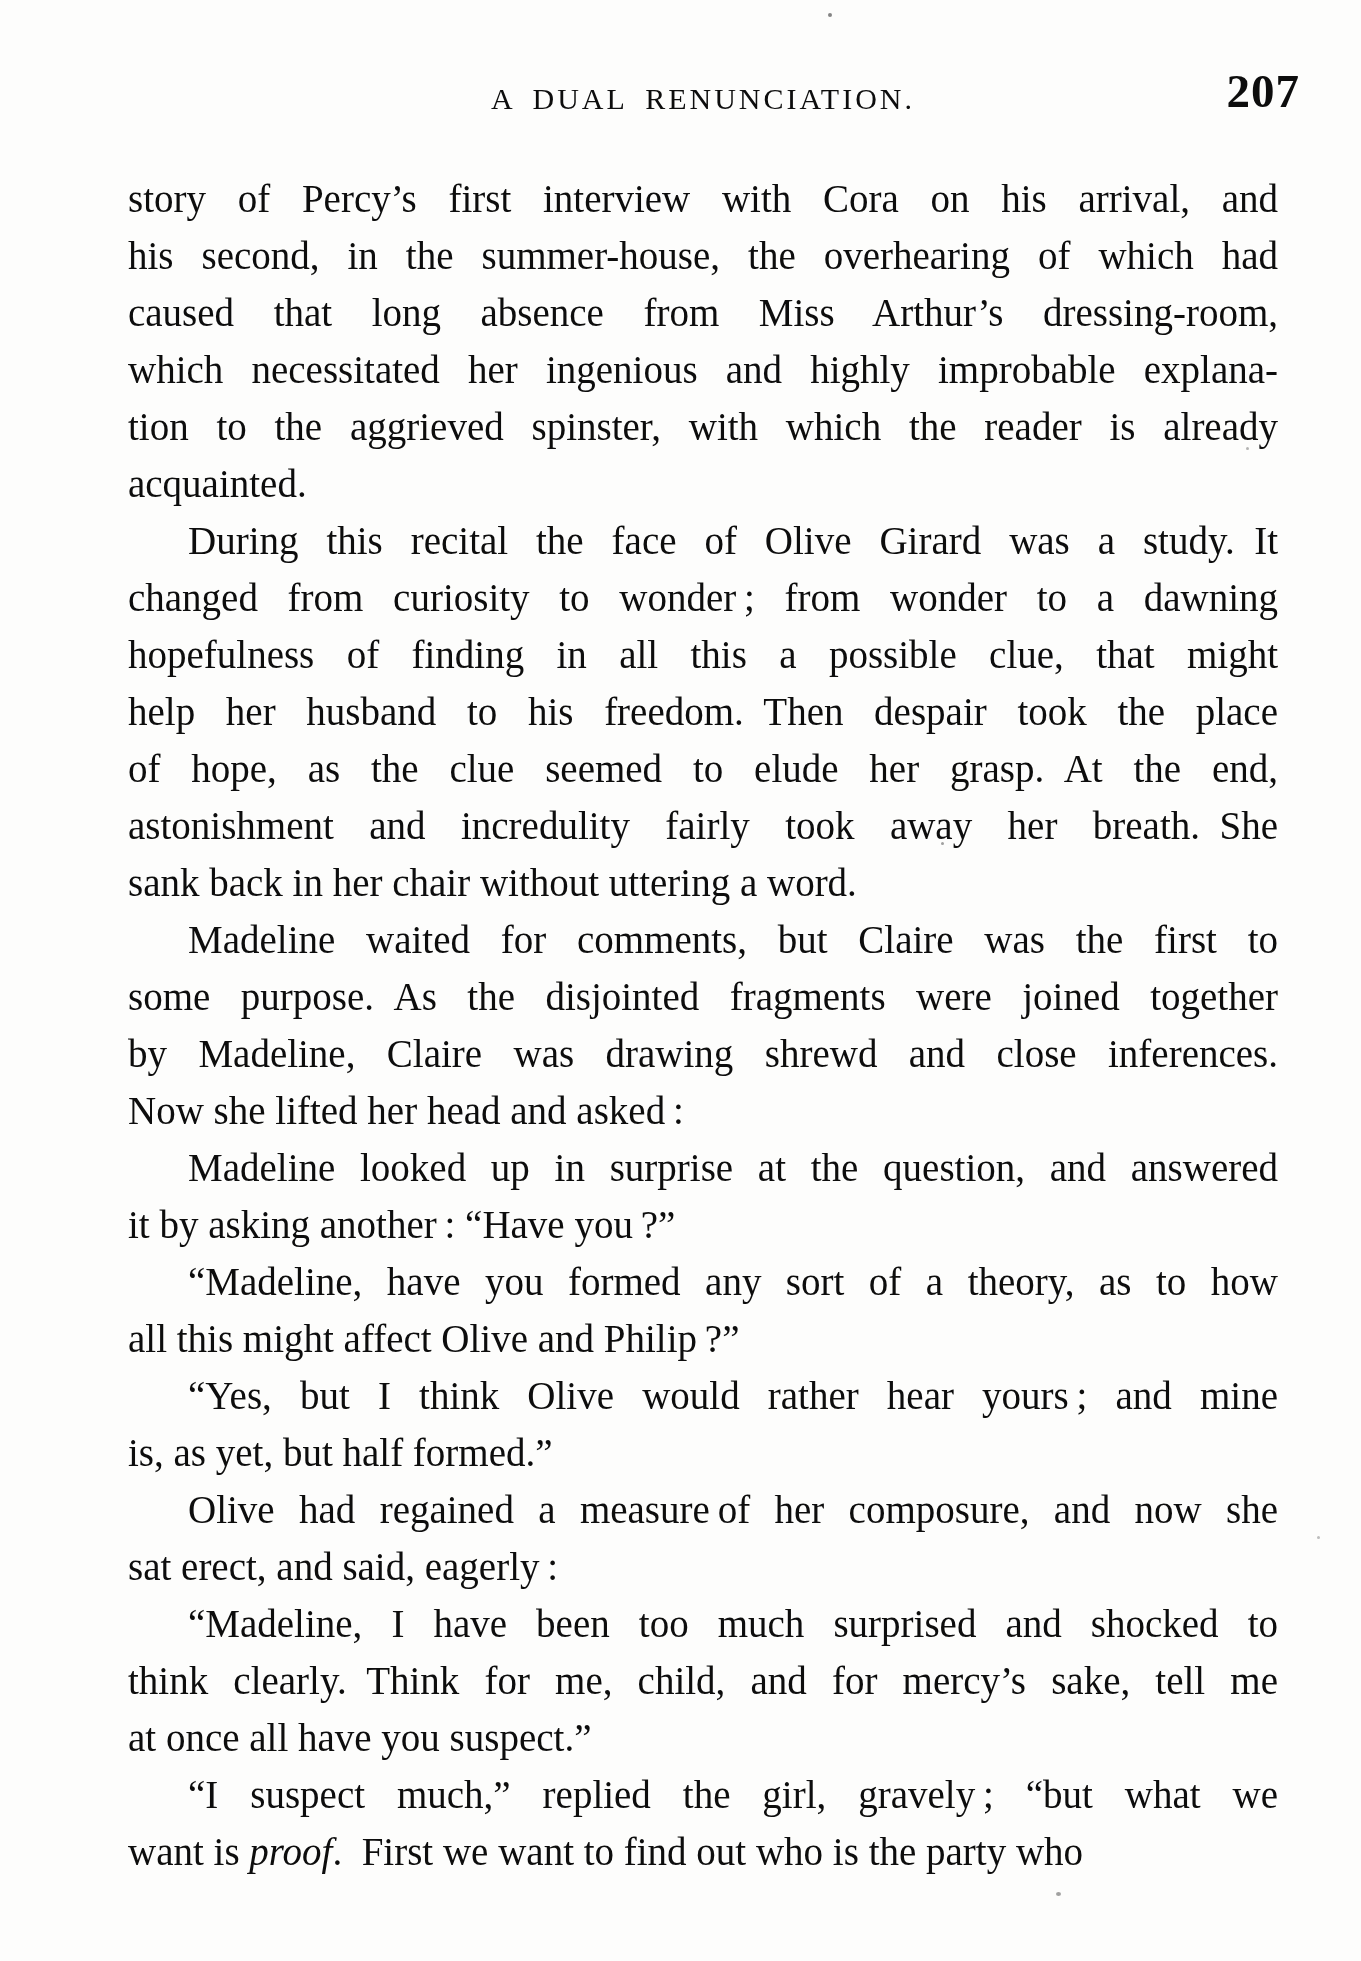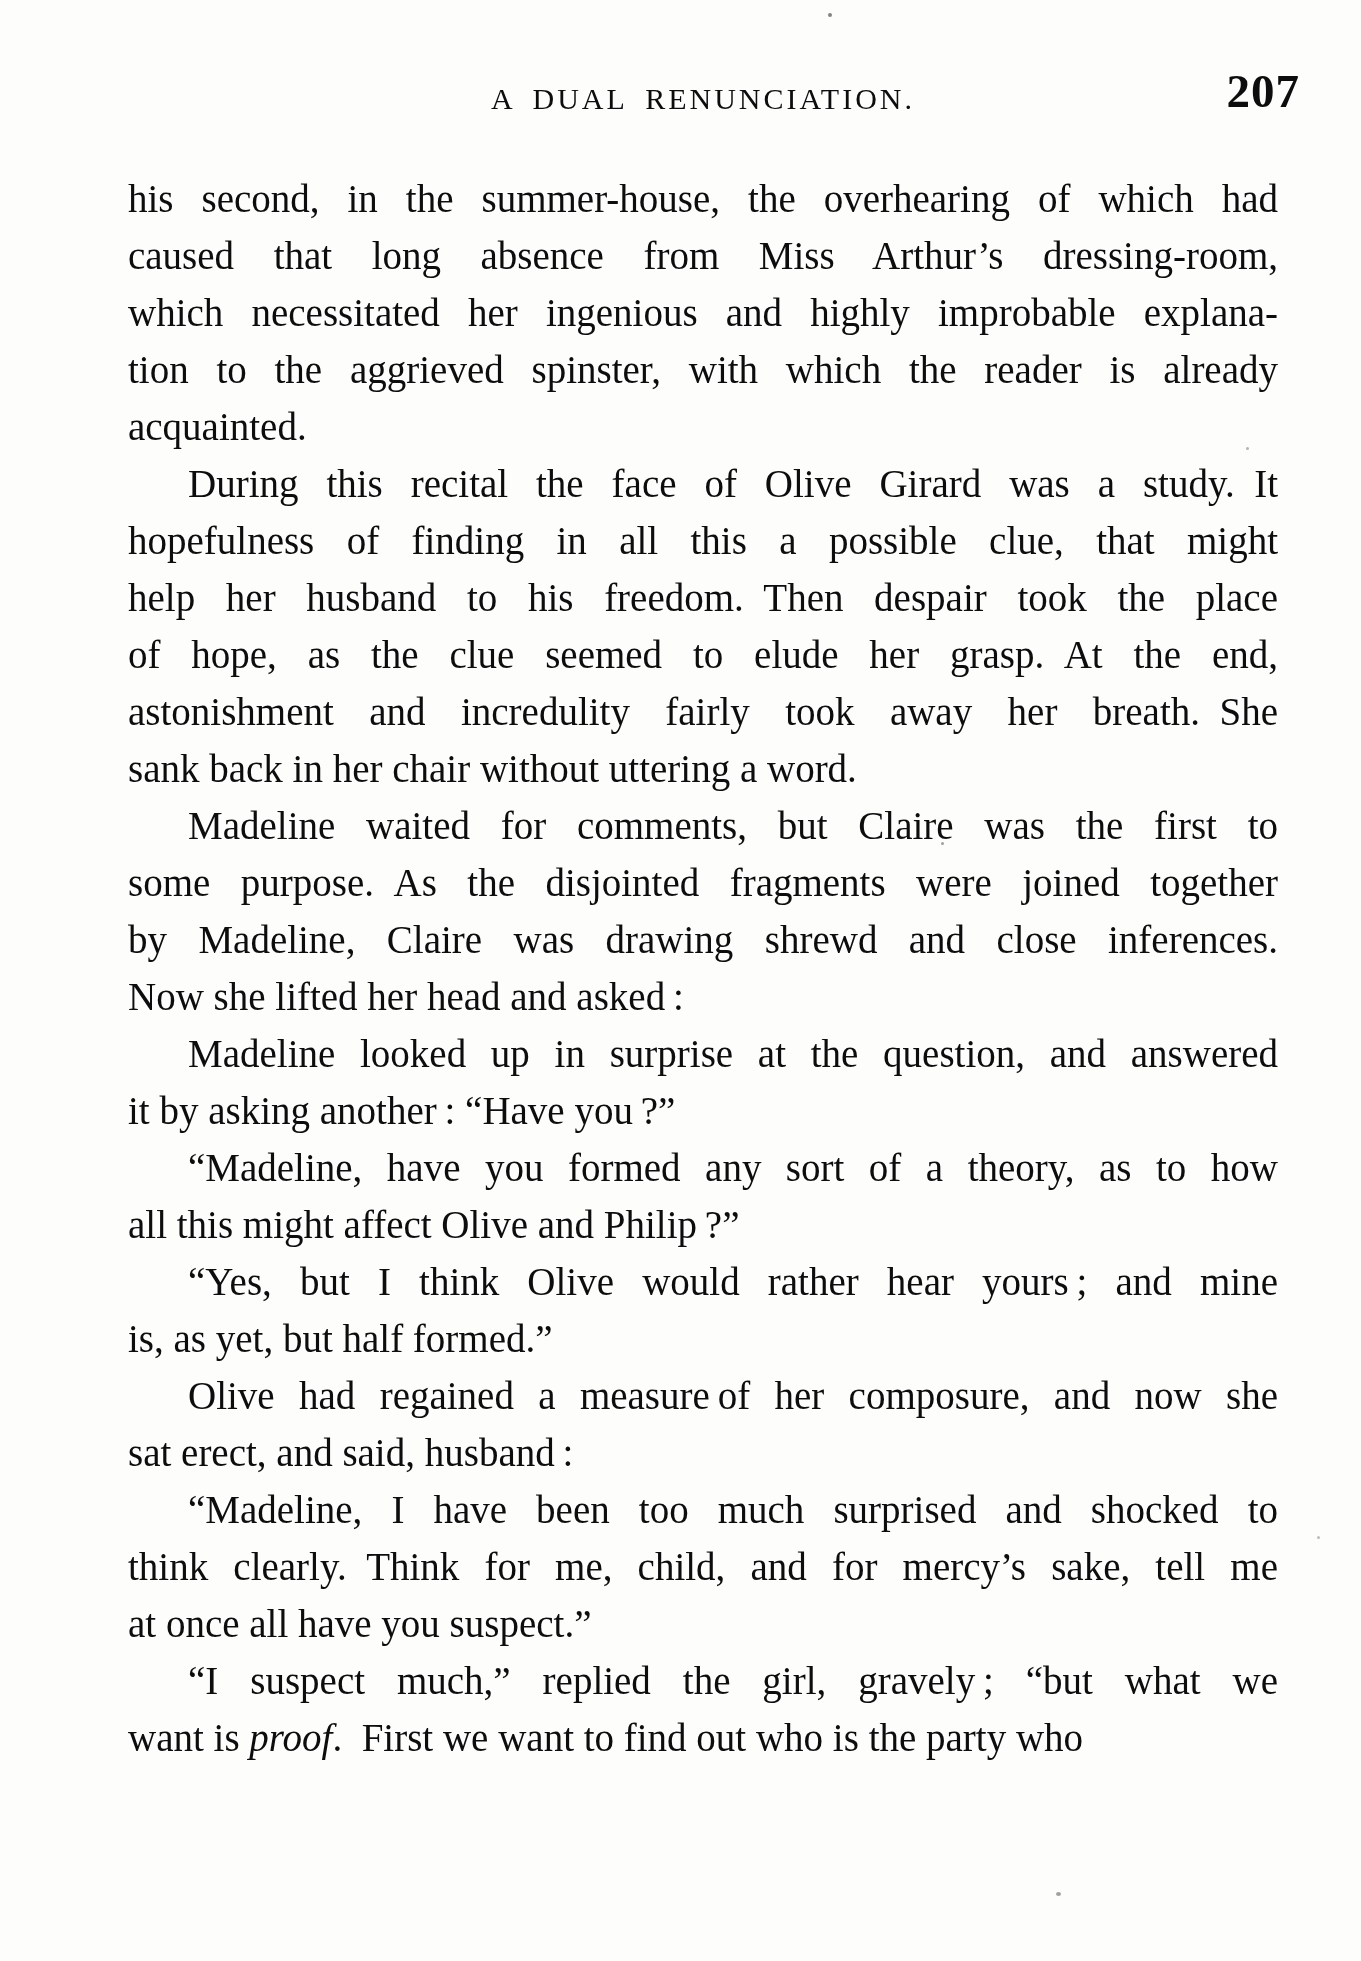--- a/index.html
+++ b/index.html
@@ -85,28 +85,30 @@
 
 <div class="page">
 
   <div class="page-header">
     <div class="running-title">A DUAL RENUNCIATION.</div>
     <div class="page-number">207</div>
   </div>
 
   <div class="page-body">
       <div class="paragraph">
+        <div class="line">story of Percy’s first interview with Cora on his arrival, and</div>
         <div class="line">his second, in the summer-house, the overhearing of which had</div>
         <div class="line">caused that long absence from Miss Arthur’s dressing-room,</div>
         <div class="line">which necessitated her ingenious and highly improbable explana-</div>
         <div class="line">tion to the aggrieved spinster, with which the reader is already</div>
         <div class="line last">acquainted.</div>
       </div>
       <div class="paragraph indented">
         <div class="line">During this recital the face of Olive Girard was a study. It</div>
+        <div class="line">changed from curiosity to wonder ; from wonder to a dawning</div>
         <div class="line">hopefulness of finding in all this a possible clue, that might</div>
         <div class="line">help her husband to his freedom. Then despair took the place</div>
         <div class="line">of hope, as the clue seemed to elude her grasp. At the end,</div>
         <div class="line">astonishment and incredulity fairly took away her breath. She</div>
         <div class="line last">sank back in her chair without uttering a word.</div>
       </div>
       <div class="paragraph indented">
         <div class="line">Madeline waited for comments, but Claire was the first to</div>
         <div class="line">some purpose. As the disjointed fragments were joined together</div>
         <div class="line">by Madeline, Claire was drawing shrewd and close inferences.</div>
@@ -119,21 +121,21 @@
       <div class="paragraph indented">
         <div class="line">“Madeline, have you formed any sort of a theory, as to how</div>
         <div class="line last">all this might affect Olive and Philip ?”</div>
       </div>
       <div class="paragraph indented">
         <div class="line">“Yes, but I think Olive would rather hear yours ; and mine</div>
         <div class="line last">is, as yet, but half formed.”</div>
       </div>
       <div class="paragraph indented">
         <div class="line">Olive had regained a measure of her composure, and now she</div>
-        <div class="line last">sat erect, and said, husband :</div>
+        <div class="line last">sat erect, and said, eagerly :</div>
       </div>
       <div class="paragraph indented">
         <div class="line">“Madeline, I have been too much surprised and shocked to</div>
         <div class="line">think clearly. Think for me, child, and for mercy’s sake, tell me</div>
         <div class="line last">at once all have you suspect.”</div>
       </div>
       <div class="paragraph indented">
         <div class="line">“I suspect much,” replied the girl, gravely ; “but what we</div>
         <div class="line last">want is <em>proof</em>. First we want to find out who is the party who</div>
       </div>

